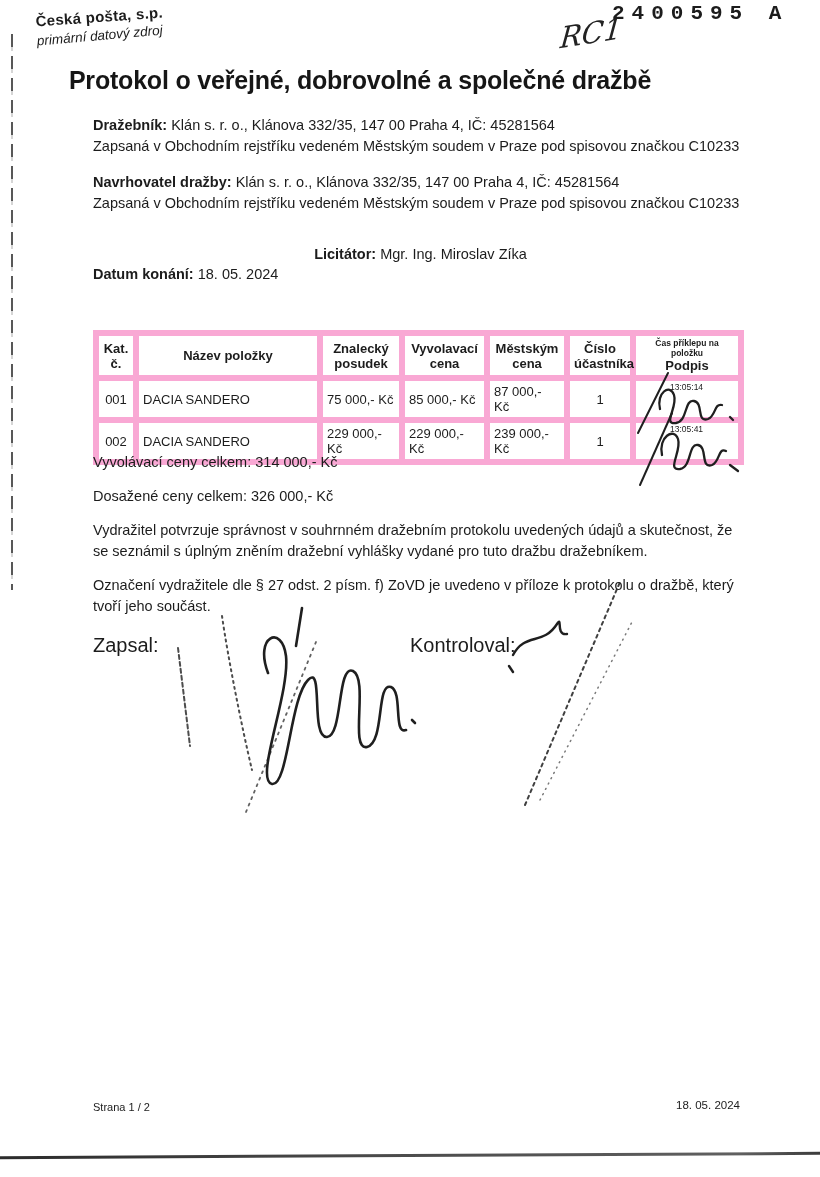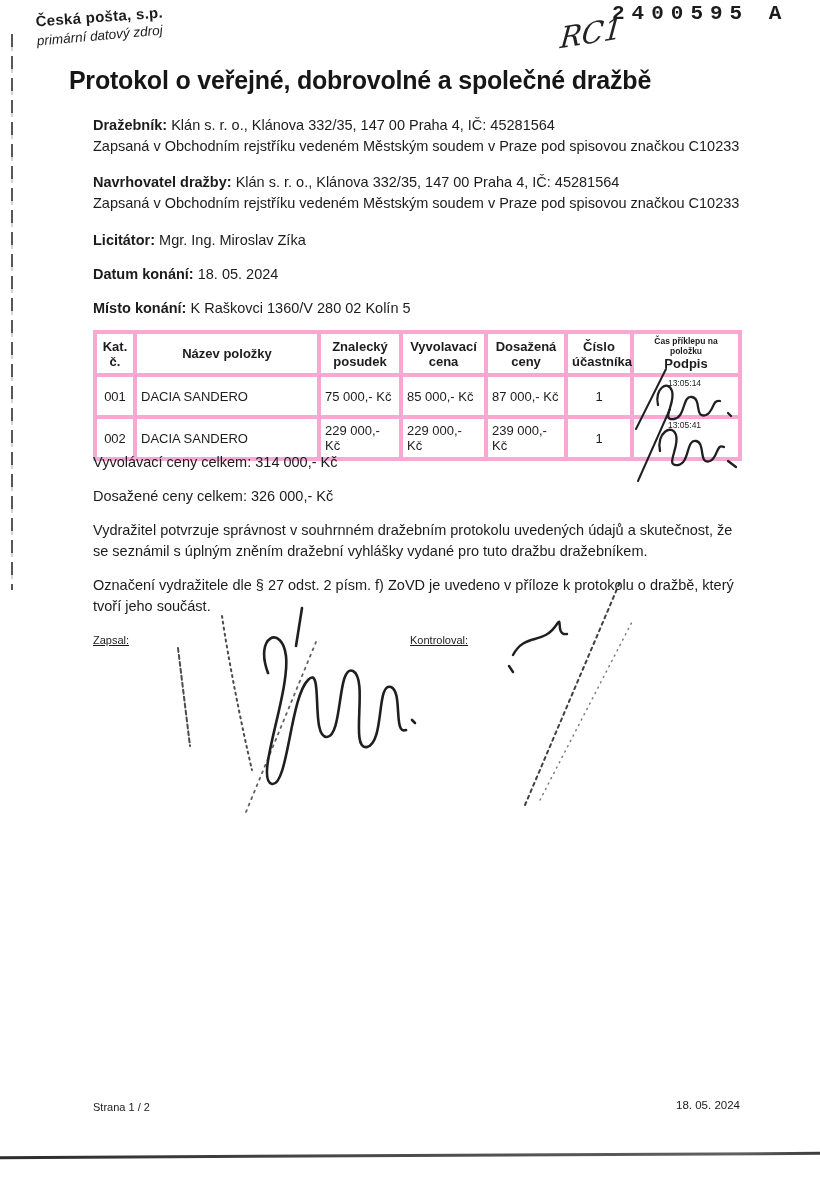--- a/index.html
+++ b/index.html
@@ -20,32 +20,32 @@
   .serial { position:absolute; left:612px; top:2px; font-family:"Liberation Mono", monospace; font-weight:bold; font-size:21px; letter-spacing:7px; white-space:nowrap; }
   .handcode { position:absolute; left:560px; top:16px; font-family:"DejaVu Serif", serif; font-style:italic; font-size:29px; transform:rotate(-9deg) skewX(-14deg); color:#222; }
 
   .title { position:absolute; left:0; top:66px; width:720px; text-align:center; font-size:25px; font-weight:bold; letter-spacing:-0.2px; color:#161616; }
 
   .block { position:absolute; left:93px; width:655px; font-size:14.5px; line-height:21px; }
   .b { font-weight:bold;margin-top:12px; }
 
   
   table.items { position:absolute; left:93px; top:330px; width:645px; border-collapse:collapse; table-layout:fixed; }
-  table.items th, table.items td { border:4px solid #f9a8d4; padding:2px 4px; font-size:13px; overflow:visible; }
+  table.items th, table.items td { border:6px solid #f9a8d4; padding:2px 4px; font-size:13px; overflow:visible; }
   table.items th { font-weight:bold; line-height:15px; vertical-align:middle; height:36px; }
   table.items td { height:42px; vertical-align:middle; }
   .col-kat { width:40px; } .col-nazev { width:184px; } .col-znal { width:82px; }
   .col-vyvo { width:85px; } .col-dosa { width:80px; } .col-ucast { width:66px; } .col-cas { width:108px; }
   .c { text-align:center; }
   .sig-cell { position:relative;margin-left:48px; }
   .cas-small { display:block; font-size:8.5px; font-weight:bold; line-height:10px; }
   .cas-time { position:absolute; top:1px; left:34px; font-size:8.5px; color:#222; white-space:nowrap; }
   .cell-sig { position:absolute; left:-8px; top:-14px; overflow:visible; }
 
-  .sig-label { position:absolute; font-size:11px;text-decoration:underline; }
+  .sig-label { position:absolute; font-size:20px; }
   .sig-svg { position:absolute; overflow:visible; }
 
   .footer-page { position:absolute; left:93px; top:1101px; font-size:11px; }
   .footer-date { position:absolute; right:80px; top:1099px; font-size:11.5px; }
 
   svg path, svg line { fill:none; stroke:#1f1f1f; stroke-linecap:round; }
 </style>
 </head>
 <body>
 
@@ -66,49 +66,46 @@
   <div class="block" style="top:115px;">
     <span class="b">Dražebník:</span><span> Klán s. r. o., Klánova 332/35, 147 00 Praha 4, IČ: 45281564</span><br>
     <span>Zapsaná v Obchodním rejstříku vedeném Městským soudem v Praze pod spisovou značkou C10233</span>
   </div>
 
   <div class="block" style="top:172px;">
     <span class="b">Navrhovatel dražby:</span><span> Klán s. r. o., Klánova 332/35, 147 00 Praha 4, IČ: 45281564</span><br>
     <span>Zapsaná v Obchodním rejstříku vedeném Městským soudem v Praze pod spisovou značkou C10233</span>
   </div>
 
-  <div class="block" style="top:230px;">
+  <div class="block" style="top:244px;text-align:center;">
     <span class="b">Licitátor:</span><span> Mgr. Ing. Miroslav Zíka</span>
   </div>
 
   <div class="block" style="top:264px;">
     <span class="b">Datum konání:</span><span> 18. 05. 2024</span>
   </div>
 
-  <div class="block" style="top:298px;">
-    <span class="b">Místo konání:</span><span> K Raškovci 1360/V 280 02 Kolín 5</span>
-  </div>
 
   <table class="items">
     <colgroup>
       <col class="col-kat">
         <col class="col-nazev">
         <col class="col-znal">
         <col class="col-vyvo">
         <col class="col-dosa">
         <col class="col-ucast">
         <col class="col-cas">
     </colgroup>
     <thead>
       <tr>
         <th>Kat. č.</th>
         <th>Název položky</th>
         <th>Znalecký posudek</th>
         <th>Vyvolavací cena</th>
-        <th>Dosažená ceny</th>
+        <th>Městským cena</th>
         <th>Číslo účastníka</th>
         <th>
           <span class="cas-small">Čas příklepu na položku</span>
           <span>Podpis</span>
         </th>
       </tr>
     </thead>
     <tbody>
       <tr>
         <td class="c">001</td>

